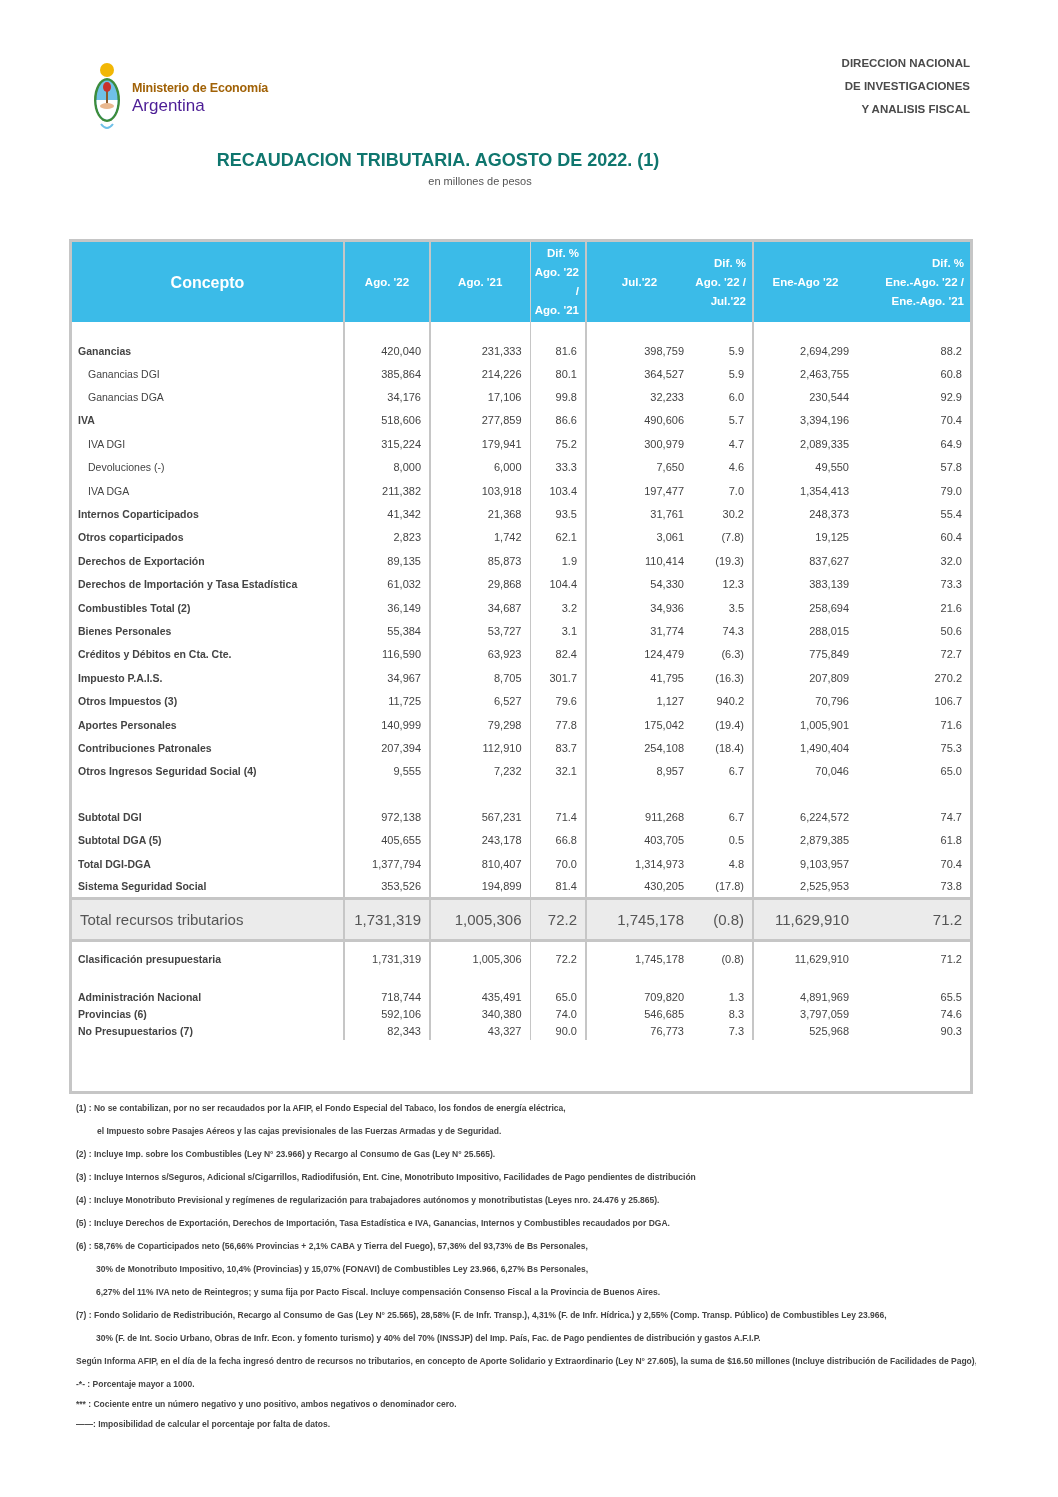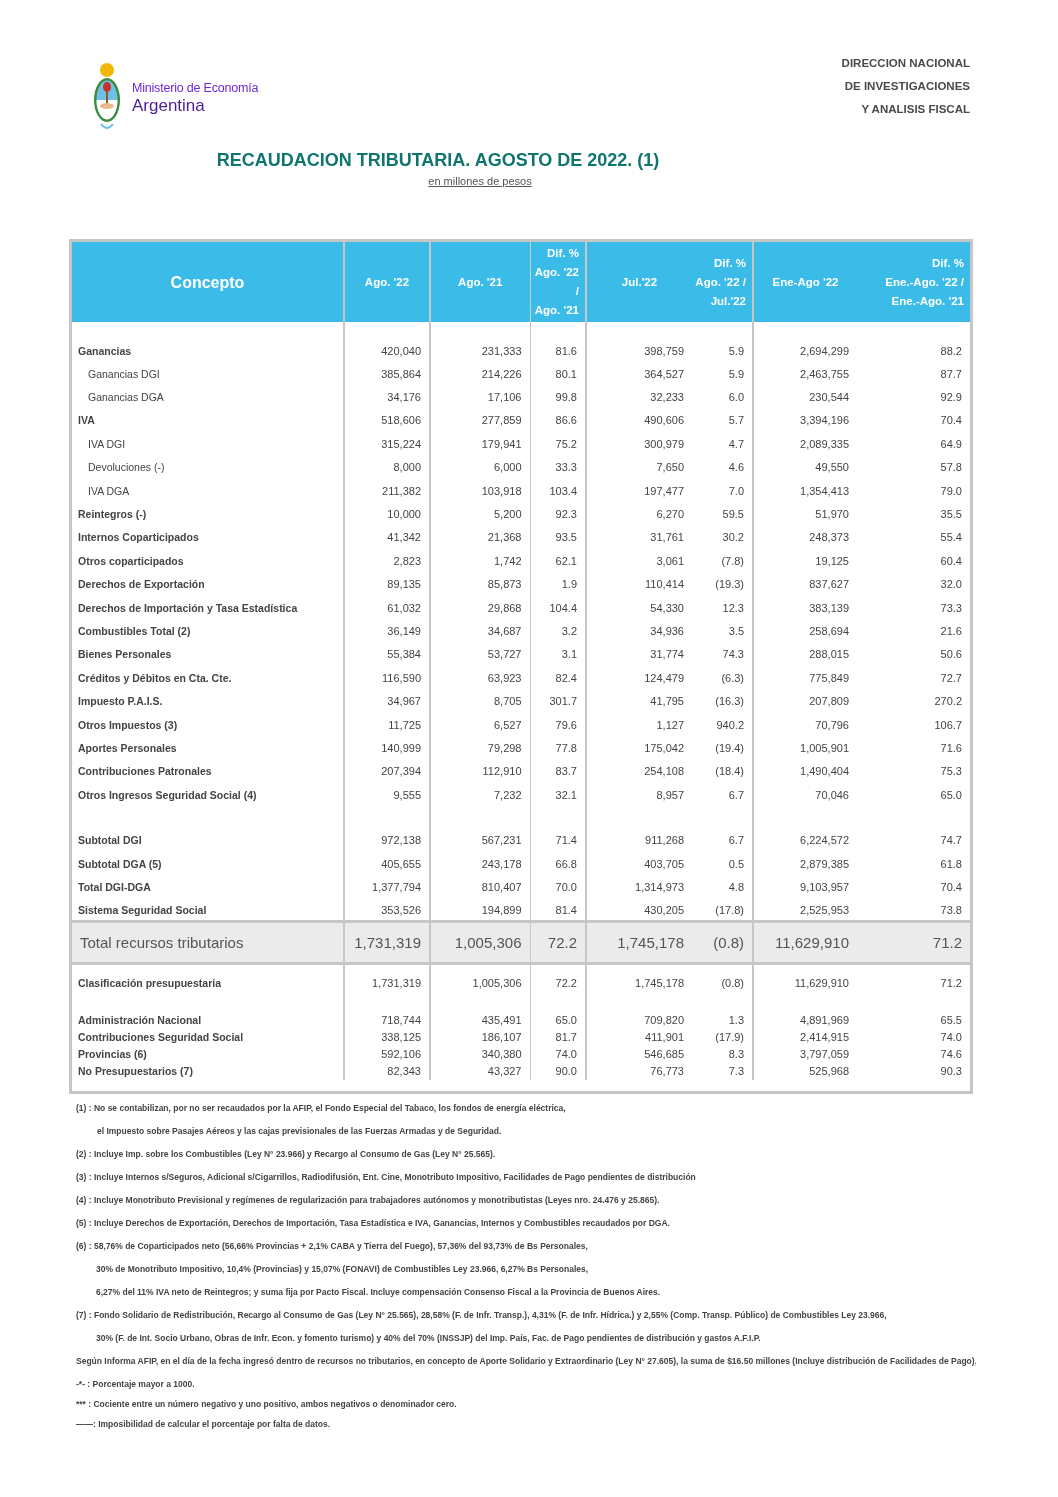--- a/index.html
+++ b/index.html
@@ -2,28 +2,28 @@
 <html><head>
 <meta charset="utf-8">
 <style>
   * { box-sizing: border-box; margin: 0; padding: 0; }
   html, body { width: 1058px; height: 1497px; background: #ffffff; }
   body { position: relative; font-family: "Liberation Sans", sans-serif; color: #3a3a3a; }
 
   .logo { position: absolute; left: 92px; top: 60px; display: flex; align-items: center; }
   .logo svg { width: 30px; height: 76px; }
   .logo-text { margin-left: 10px; }
-  .logo-line1 { font-size: 12.5px; color: #6d28d9; letter-spacing: -0.2px; }
+  .logo-line1 { font-size: 12.5px; color: #a16207; letter-spacing: -0.2px; font-weight: bold; }
   .logo-line2 { font-size: 17px; color: #4c1d95; margin-top: 1px; }
 
   .agency { position: absolute; right: 88px; top: 56px; text-align: right; font-size: 11.5px; font-weight: bold; color: #4a4a4a; }
   .agency div { height: 23px; line-height: 14px; }
 
   .title { position: absolute; left: 0; width: 876px; top: 150px; text-align: center; font-size: 18px; font-weight: bold; color: #0f766e; }
-  .subtitle { position: absolute; left: 0; width: 960px; top: 175px; text-align: center; font-size: 11px; color: #555; text-decoration: underline; }
+  .subtitle { position: absolute; left: 0; width: 960px; top: 175px; text-align: center; font-size: 11px; color: #555; }
 
   .tablewrap { position: absolute; left: 69px; top: 239px; width: 904px; height: 855px; border: 3px solid #c6c6c6; }
   table { width: 100%; border-collapse: collapse; table-layout: fixed; }
   col.c0 { width: 272px; } col.c1 { width: 86px; } col.c2 { width: 100px; } col.c3 { width: 56px; }
   col.c4 { width: 106px; } col.c5 { width: 61px; } col.c6 { width: 104px; } col.c7 { width: 113px; }
 
   thead th { background: #3bbbe8; color: #ffffff; font-weight: bold; height: 80px; font-size: 11.5px; line-height: 19px; vertical-align: middle; }
   thead th.concepto { font-size: 16px; text-align: center; }
   thead th.num { text-align: center; }
   thead th.dif { text-align: right; padding-right: 6px; }
@@ -127,21 +127,21 @@
           <td class="n ">88.2</td>
         </tr>
         <tr>
           <td class="lbl br sub">Ganancias DGI</td>
           <td class="n br">385,864</td>
           <td class="n brt">214,226</td>
           <td class="n br">80.1</td>
           <td class="n ">364,527</td>
           <td class="n br">5.9</td>
           <td class="n ">2,463,755</td>
-          <td class="n ">87.7</td>
+          <td class="n ">60.8</td>
         </tr>
         <tr>
           <td class="lbl br sub">Ganancias DGA</td>
           <td class="n br">34,176</td>
           <td class="n brt">17,106</td>
           <td class="n br">99.8</td>
           <td class="n ">32,233</td>
           <td class="n br">6.0</td>
           <td class="n ">230,544</td>
           <td class="n ">92.9</td>
@@ -178,30 +178,20 @@
         </tr>
         <tr>
           <td class="lbl br sub">IVA DGA</td>
           <td class="n br">211,382</td>
           <td class="n brt">103,918</td>
           <td class="n br">103.4</td>
           <td class="n ">197,477</td>
           <td class="n br">7.0</td>
           <td class="n ">1,354,413</td>
           <td class="n ">79.0</td>
-        </tr>
-        <tr>
-          <td class="lbl br">Reintegros (-)</td>
-          <td class="n br">10,000</td>
-          <td class="n brt">5,200</td>
-          <td class="n br">92.3</td>
-          <td class="n ">6,270</td>
-          <td class="n br">59.5</td>
-          <td class="n ">51,970</td>
-          <td class="n ">35.5</td>
         </tr>
         <tr>
           <td class="lbl br">Internos Coparticipados</td>
           <td class="n br">41,342</td>
           <td class="n brt">21,368</td>
           <td class="n br">93.5</td>
           <td class="n ">31,761</td>
           <td class="n br">30.2</td>
           <td class="n ">248,373</td>
           <td class="n ">55.4</td>
@@ -398,30 +388,20 @@
         </tr>
         <tr class="tight">
           <td class="lbl br">Administración Nacional</td>
           <td class="n br">718,744</td>
           <td class="n brt">435,491</td>
           <td class="n br">65.0</td>
           <td class="n ">709,820</td>
           <td class="n br">1.3</td>
           <td class="n ">4,891,969</td>
           <td class="n ">65.5</td>
-        </tr>
-        <tr class="tight">
-          <td class="lbl br">Contribuciones Seguridad Social</td>
-          <td class="n br">338,125</td>
-          <td class="n brt">186,107</td>
-          <td class="n br">81.7</td>
-          <td class="n ">411,901</td>
-          <td class="n br">(17.9)</td>
-          <td class="n ">2,414,915</td>
-          <td class="n ">74.0</td>
         </tr>
         <tr class="tight">
           <td class="lbl br">Provincias (6)</td>
           <td class="n br">592,106</td>
           <td class="n brt">340,380</td>
           <td class="n br">74.0</td>
           <td class="n ">546,685</td>
           <td class="n br">8.3</td>
           <td class="n ">3,797,059</td>
           <td class="n ">74.6</td>

